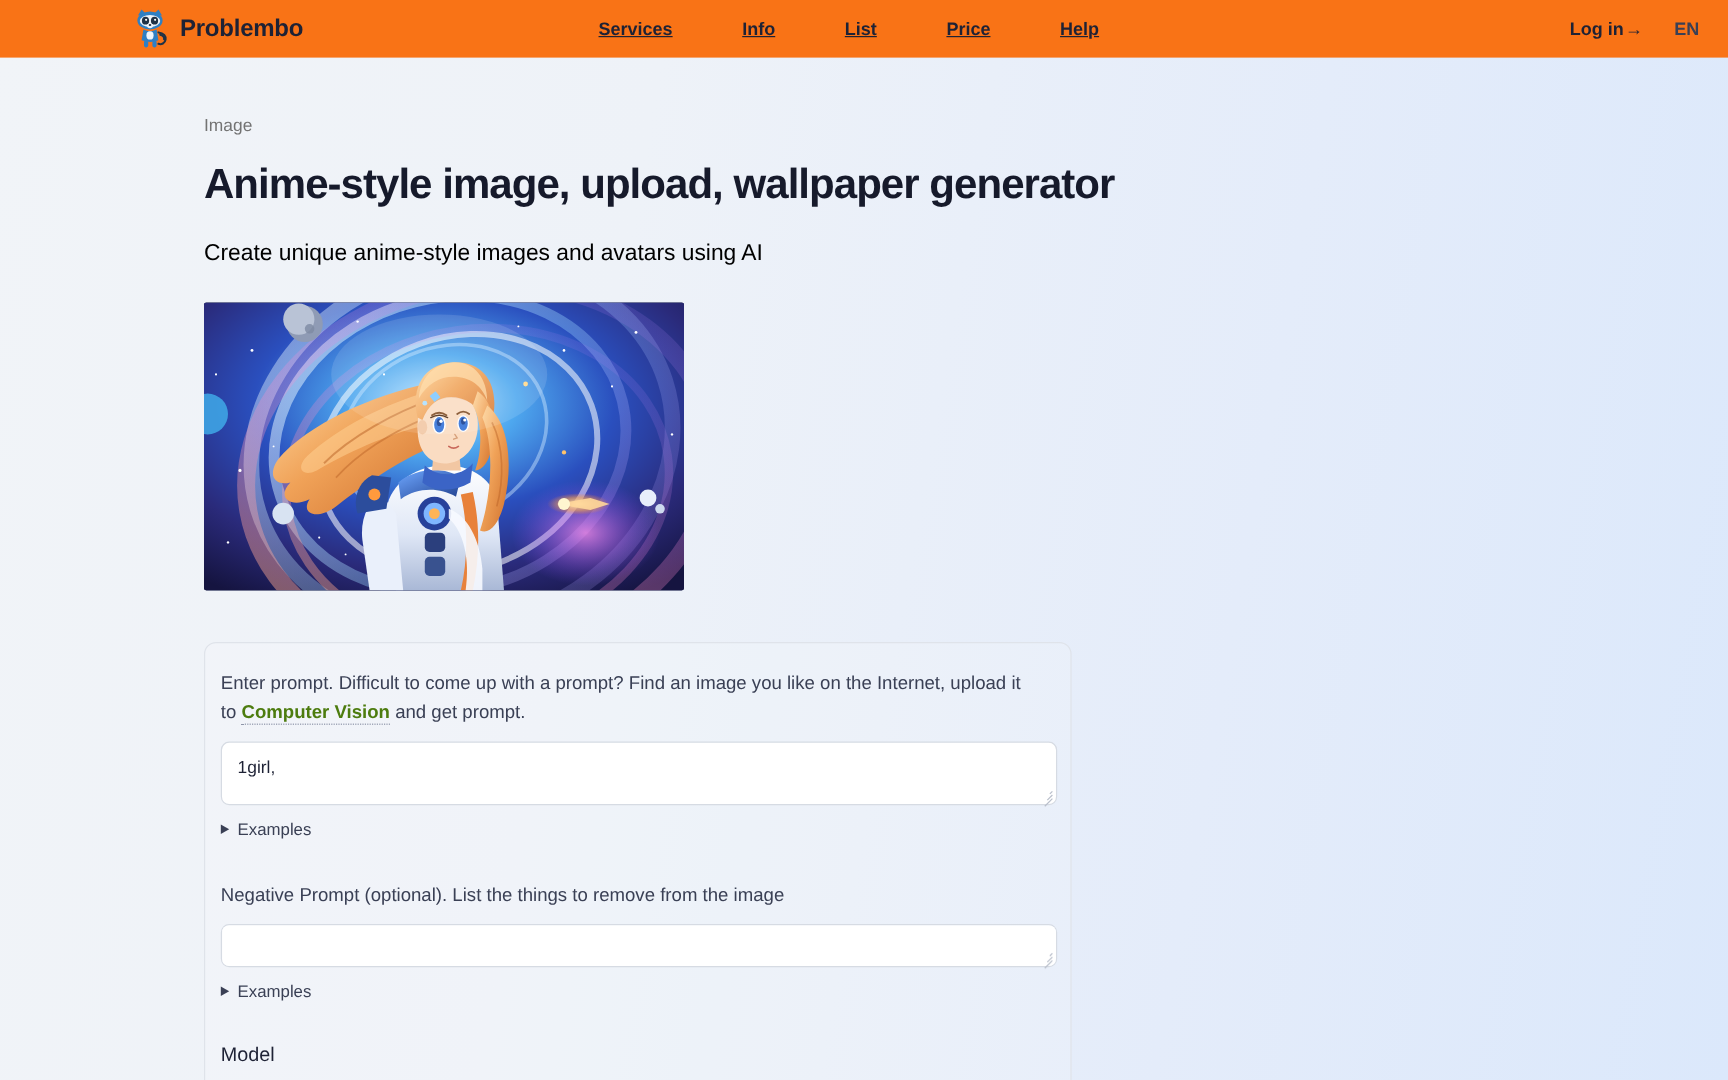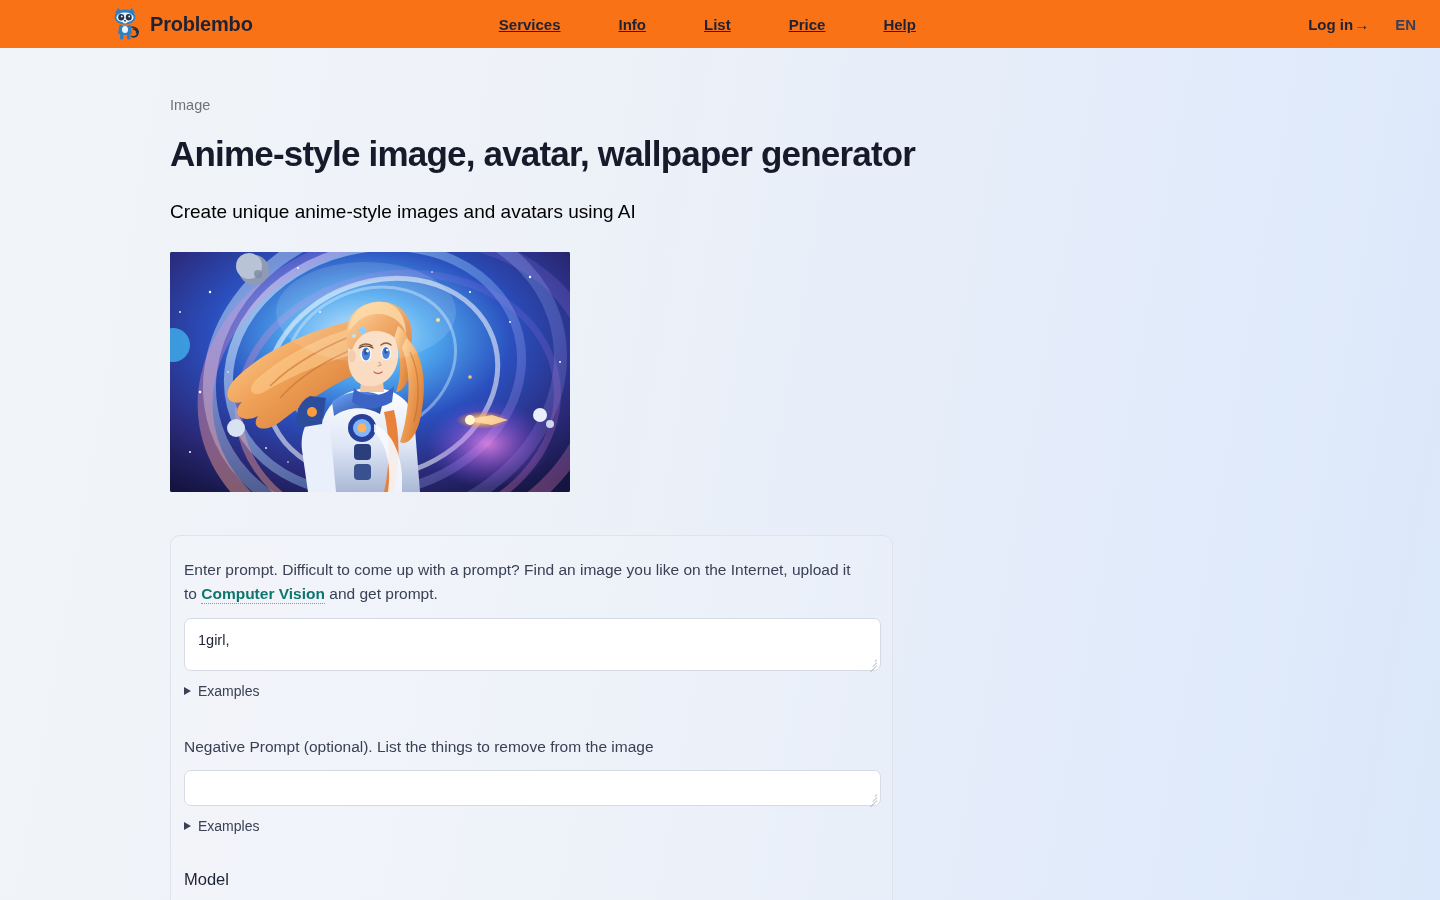--- a/index.html
+++ b/index.html
@@ -135,21 +135,21 @@
 
   .field-label {
     font-size: 15.5px;
     line-height: 1.58;
     color: #3a4055;
     margin: 0 0 11px;
     max-width: 690px;
   }
   .inline-link {
     font-weight: 700;
-    color: #0f766e;
+    color: #4d7c0f;
     text-decoration: none;
     border-bottom: 1px dotted #8d94a8;
     cursor: pointer;
     padding-bottom: 1px;
   }
 
   .input-wrap { position: relative; width: 697px; }
   textarea.field-input {
     width: 697px;
     background: #ffffff;
@@ -288,21 +288,21 @@
   <div class="header-right">
     <a class="login-link"><span>Log in</span><span class="login-arrow">→</span></a>
     <a class="lang-switch">EN</a>
   </div>
 </header>
 
 <main class="main">
 
   <a class="breadcrumb">Image</a>
 
-  <h1 class="page-title">Anime-style image, avatar, wallpaper generator</h1>
+  <h1 class="page-title">Anime-style image, upload, wallpaper generator</h1>
 
   <p class="page-subtitle">Create unique anime-style images and avatars using AI</p>
 
   
   <div class="hero-image">
     <svg viewBox="0 0 400 240" xmlns="http://www.w3.org/2000/svg" preserveAspectRatio="xMidYMid slice">
       <defs>
         <radialGradient id="space" cx="48%" cy="35%" r="78%">
           <stop offset="0%" stop-color="#bfe6ff"></stop>
           <stop offset="22%" stop-color="#4ea8ef"></stop>

